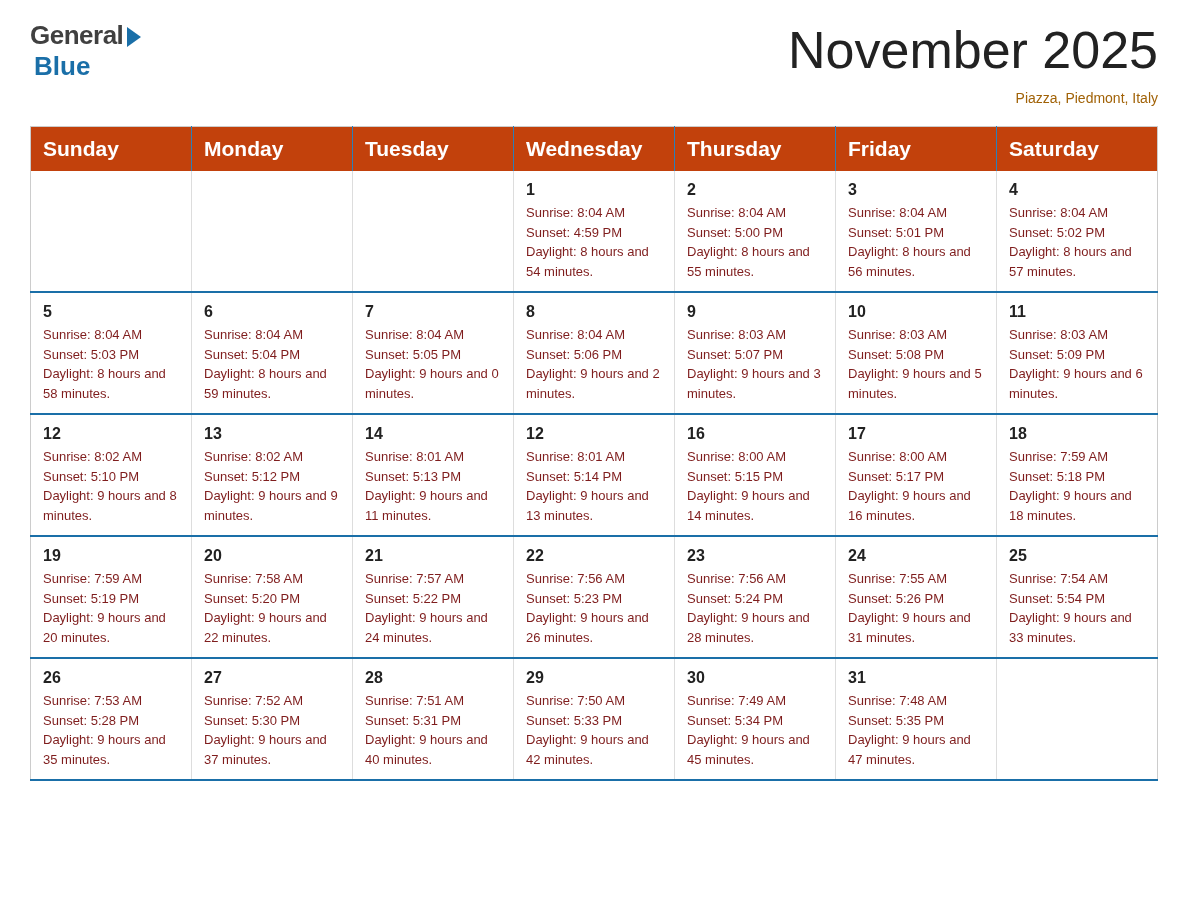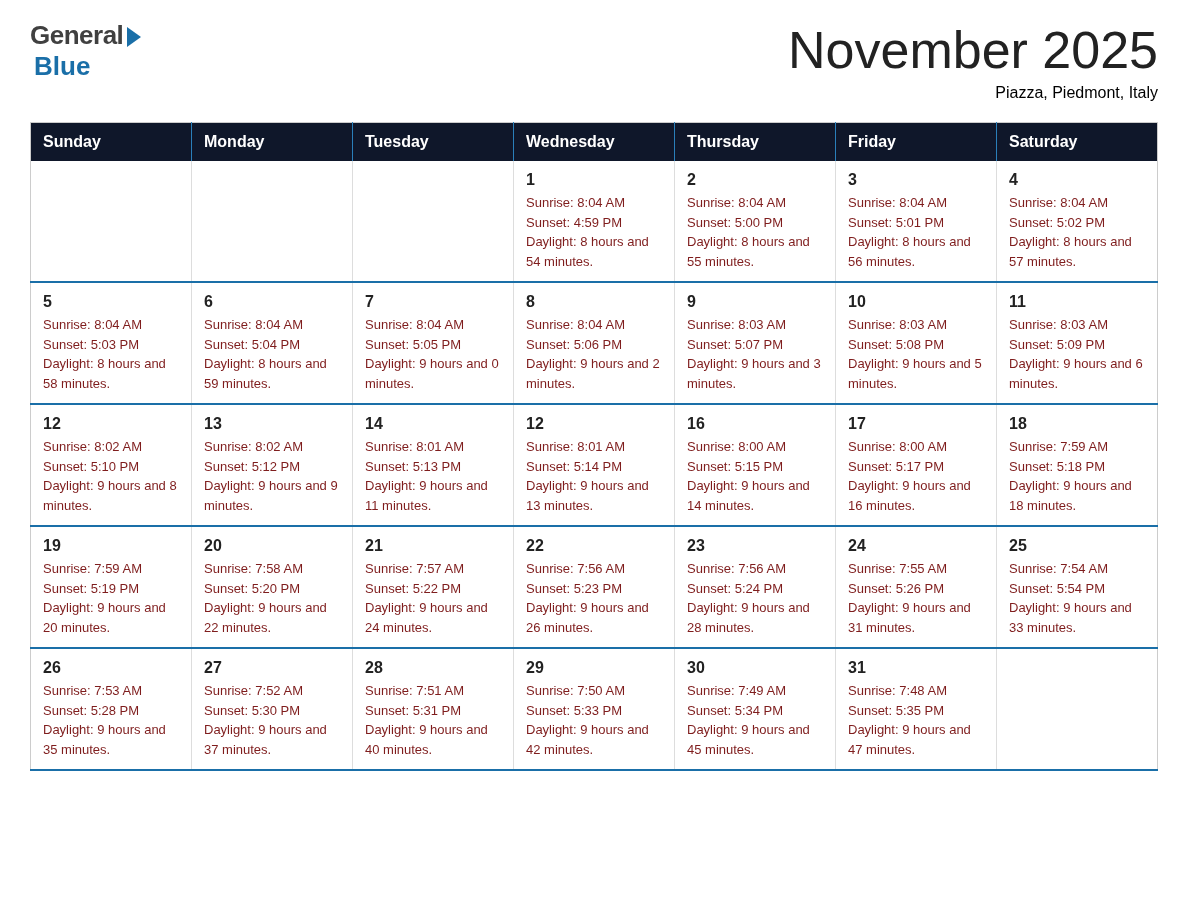--- a/index.html
+++ b/index.html
@@ -48,33 +48,33 @@
     }
     .title-section {
       text-align: right;
     }
     .month-title {
       font-size: 52px;
       font-weight: normal;
       color: #222;
     }
     .location {
-      font-size: 16px;
-      color: #000000;
-      margin-top: 4px;
+      font-size: 14px;
+      color: #a16207;
+      margin-top: 10px;
     }
     table {
       width: 100%;
       border-collapse: collapse;
       border: 1px solid #ccc;
     }
     thead tr th {
-      background-color: #0f172a;
+      background-color: #c2410c;
       color: #fff;
-      font-size: 16px;
+      font-size: 21px;
       font-weight: bold;
       padding: 10px 12px;
       text-align: left;
       border-right: 1px solid #2a7fba;
       margin-left: 45px;
     }
     thead tr th:last-child {
       border-right: none;
     }
     tbody tr {

